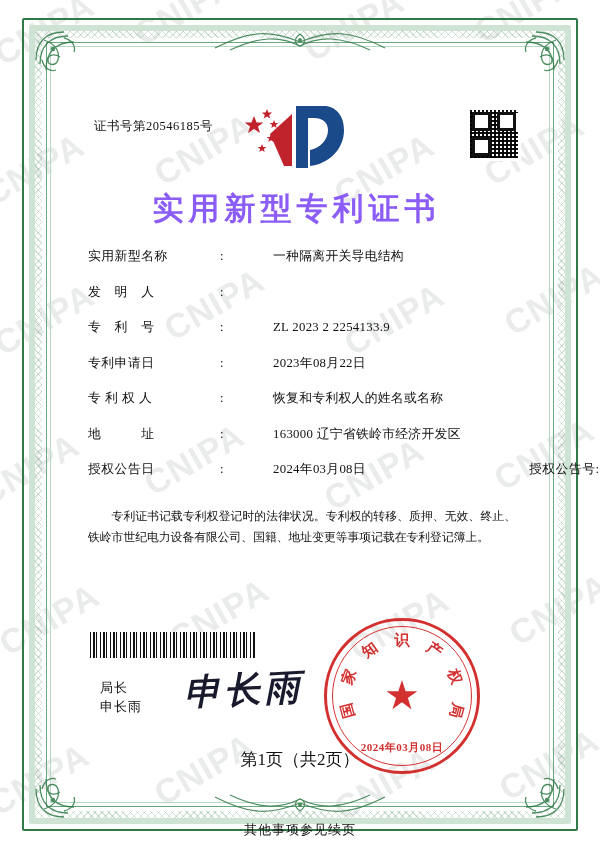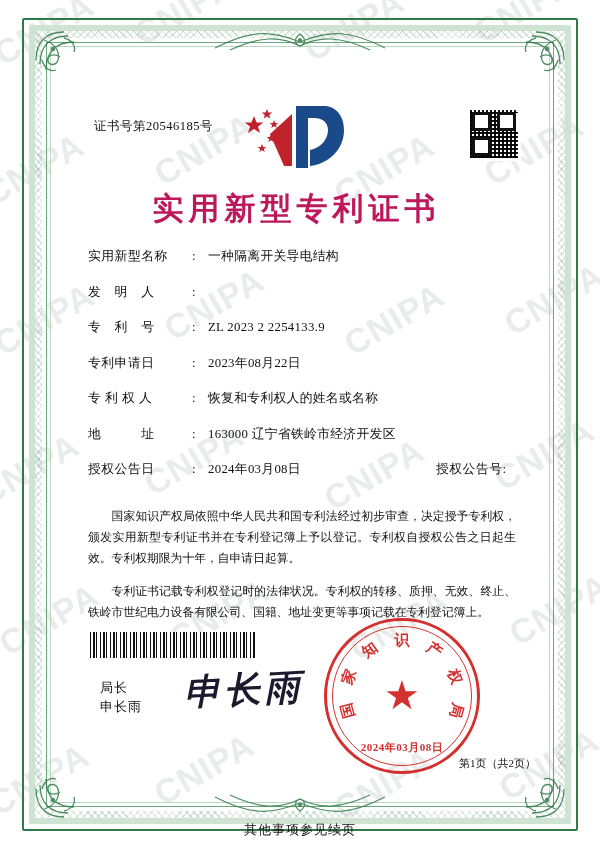--- a/index.html
+++ b/index.html
@@ -167,51 +167,53 @@
   }
 
   .title {
     position: absolute;
     left: 0; right: 7px;
     top: 118px;
     text-align: center;
     font-size: 31px;
     font-weight: bold;
     letter-spacing: 5px;
-    color: #be185d;
+    color: #8b5cf6;
     font-family: "DejaVu Serif", serif;
   }
 
   
   .fields {
     position: absolute;
     left: 24px;
     right: 18px;
     top: 178px;
     font-size: 12.8px;
     color: #111;
   }
   .row {
     display: flex;
     align-items: baseline;
     margin-bottom: 18.5px;
+    gap: 28px;
   }
   .label {
     width: 104px;
     flex: 0 0 104px;
     letter-spacing: .5px;
     white-space: nowrap;
   }
   .colon {
     flex: 0 0 10px;
     margin-right: 6px;
   }
   .value {
     flex: 1 1 auto;
     letter-spacing: .3px;
+    margin-left: 9px;
   }
   .row.split .value { flex: 0 0 auto; width: 228px; }
   .label2 {
     flex: 0 0 auto;
     letter-spacing: .5px;
   }
   .value2 { flex: 1 1 auto; }
 
   
   .paras {
@@ -312,22 +314,22 @@
     text-align: center;
     font-size: 11px;
     font-weight: bold;
     letter-spacing: .5px;
   }
 
   .page-no {
     position: absolute;
     left: 0; right: 0;
     bottom: 18px;
-    text-align: right;
-    font-size: 11px;
+    text-align: center;
+    font-size: 17px;
     color: #111;
   }
 
   .footer-note {
     position: absolute;
     left: 0; right: 0;
     bottom: 10px;
     text-align: center;
     font-size: 13px;
     color: #111;
@@ -512,21 +514,20 @@
       <div class="row split">
         <span class="label">授权公告日</span>
         <span class="colon">:</span>
         <span class="value">2024年03月08日</span>
         <span class="label2">授权公告号:</span>
       </div>
 
     </div>
 
     <div class="paras">
-      <p>国家知识产权局依照中华人民共和国专利法经过初步审查，决定授予专利权，颁发实用新型专利证书并在专利登记簿上予以登记。专利权自授权公告之日起生效。专利权期限为十年，自申请日起算。</p>
       <p>专利证书记载专利权登记时的法律状况。专利权的转移、质押、无效、终止、铁岭市世纪电力设备有限公司、国籍、地址变更等事项记载在专利登记簿上。</p>
     </div>
 
     <div class="barcode"></div>
 
     <div class="sig-label">
       <div>局长</div>
       <div>申长雨</div>
     </div>
     <div class="sig-hand">申长雨</div>

